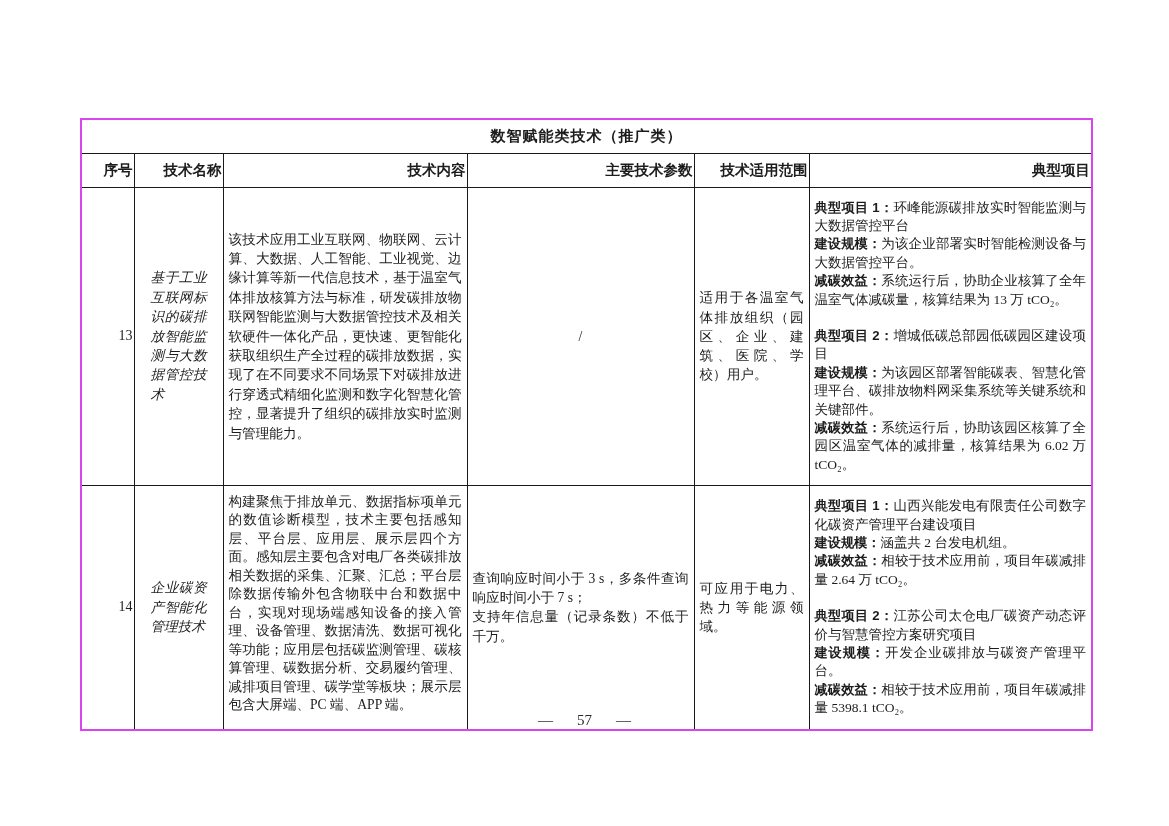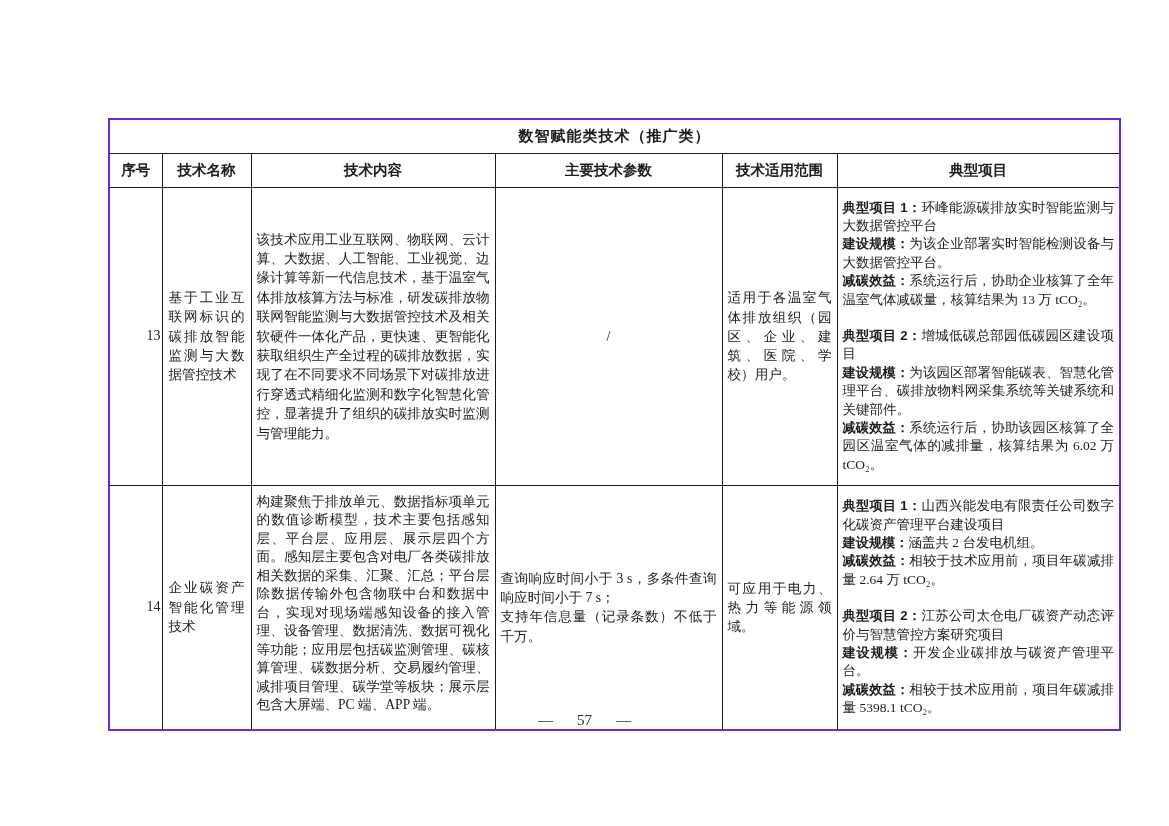--- a/index.html
+++ b/index.html
@@ -8,32 +8,32 @@
     font-family:"Liberation Serif","DejaVu Serif",serif;color:#1c1c1c;
     -webkit-font-smoothing:antialiased;
   }
   .doc-table{
     position:absolute;left:80px;top:118px;width:1011px;
     border-collapse:collapse;table-layout:fixed;
   }
   .doc-table td,.doc-table th{
     border:1px solid #1a1a1a;overflow:hidden;box-sizing:border-box;
   }
-  .doc-table{border:2px solid #6d28d9;margin-left:28px;}
+  .doc-table{border:2px solid #d946ef;}
   .title-cell{
     height:34px;text-align:center;vertical-align:middle;
     font-weight:bold;font-size:15px;letter-spacing:1px;
   }
   .head-cell{
-    height:34px;text-align:center;vertical-align:middle;
+    height:34px;text-align:right;vertical-align:middle;
     font-weight:bold;font-size:14.5px;
   }
   td.c-serial{text-align:right;vertical-align:middle;font-size:14px;}
   td.c-name{vertical-align:middle;font-size:13.6px;line-height:19.4px;
-    padding:2px 6px;text-align:justify;}
+    padding:2px 16px;text-align:justify;font-style:italic;}
   td.c-content{vertical-align:middle;font-size:13.6px;line-height:19.4px;
     padding:9px 5px;text-align:justify;}
   td.c-content.tight{line-height:18.5px;padding-top:2px;}
   td.c-params{vertical-align:middle;font-size:13.6px;line-height:19.2px;
     padding:2px 5px;text-align:justify;}
   td.c-params.slash{text-align:center;}
   td.c-scope{vertical-align:middle;font-size:13.6px;line-height:19.2px;
     padding:6px 5px;text-align:justify;}
   td.c-projects{vertical-align:top;font-size:13.5px;line-height:18.4px;
     padding:11px 5px;text-align:justify;}

